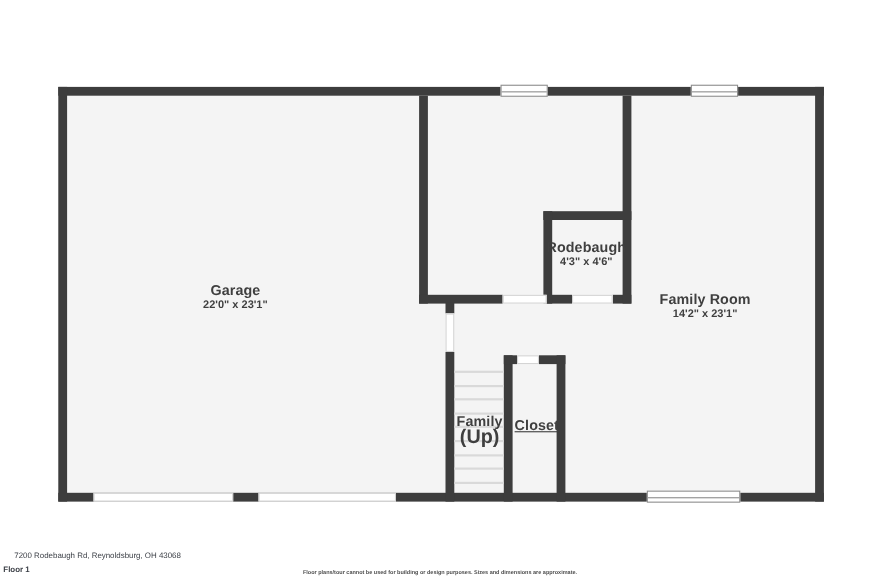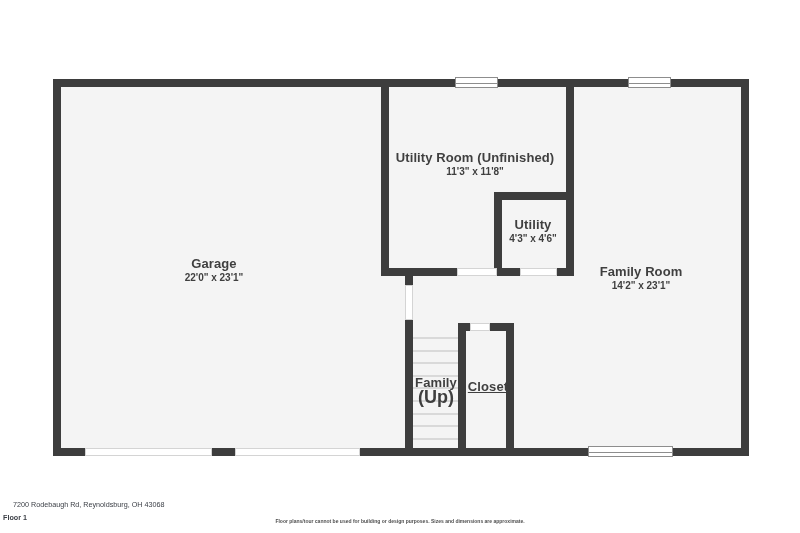--- a/index.html
+++ b/index.html
@@ -71,26 +71,22 @@
       <div class="tread" style="top: 400px;"></div>
       <div class="tread" style="top: 412.6px;"></div>
       <div class="tread" style="top: 425.2px;"></div>
       <div class="tread" style="top: 437.8px;"></div>
     </div>
 
   <div class="room-label" id="room-0" style="left: 214px; top: 256px;">
     <div class="name">Garage</div>
     <div class="dims">22'0" x 23'1"</div>
   </div>
-  <div class="room-label" id="room-1" style="left: 475px; top: 150px;">
-    <div class="name">Utility Room (Unfinished)</div>
-    <div class="dims">11'3" x 11'8"</div>
-  </div>
   <div class="room-label" id="room-2" style="left: 533px; top: 217px;">
-    <div class="name">Utility</div>
+    <div class="name">Rodebaugh</div>
     <div class="dims">4'3" x 4'6"</div>
   </div>
   <div class="room-label" id="room-3" style="left: 641px; top: 264px;">
     <div class="name">Family Room</div>
     <div class="dims">14'2" x 23'1"</div>
   </div>
   <div class="room-label big-dims" id="room-4" style="left: 436px; top: 375px;">
     <div class="name">Family</div>
     <div class="dims">(Up)</div>
   </div>

